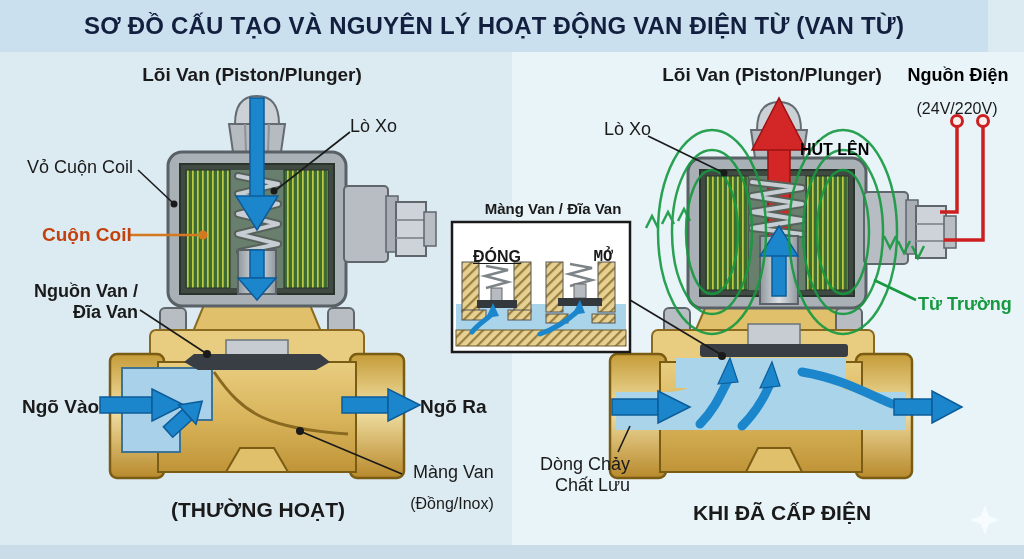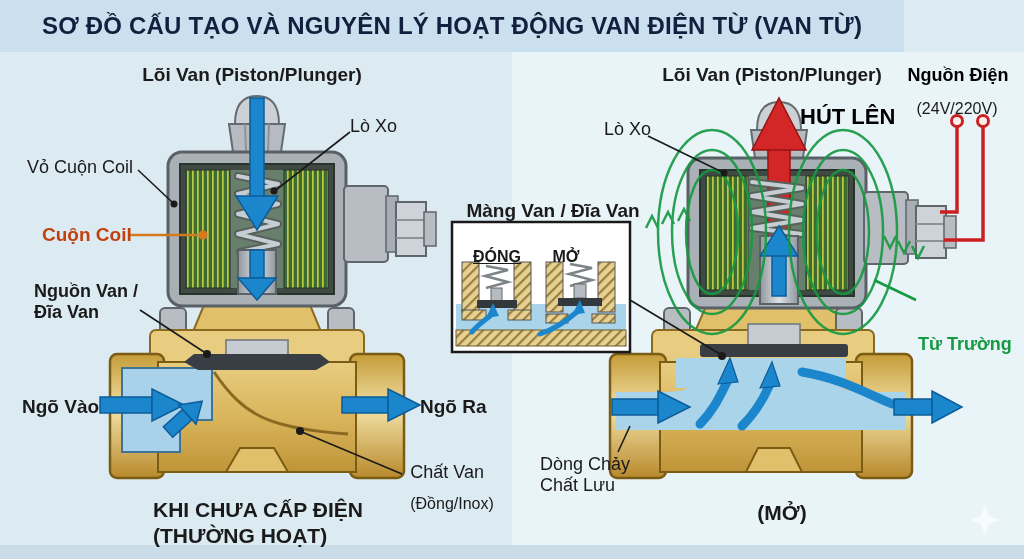--- a/index.html
+++ b/index.html
@@ -2,38 +2,38 @@
 <html><head>
 <meta charset="utf-8">
 <style>
   html,body{margin:0;padding:0;}
   body{
     width:1024px;height:559px;position:relative;overflow:hidden;
     font-family:"Liberation Sans","DejaVu Sans",sans-serif;
     background:#dceaf2;
   }
   .titlebar{
-    position:absolute;left:0;top:0;width:904px;height:52px;
+    position:absolute;left:0;top:0;width:988px;height:52px;
     background:#cbe0ee;display:flex;align-items:center;justify-content:center;
   }
   .titlebar .t{
     font-size:24px;font-weight:bold;color:#131f3e;letter-spacing:.2px;white-space:nowrap;
   }
   .panel-left{position:absolute;left:0;top:52px;width:512px;height:493px;background:#dceaf2;}
   .panel-right{position:absolute;left:512px;top:52px;width:512px;height:493px;background:#e9f4f9;}
   .bottomstrip{position:absolute;left:0;top:545px;width:1024px;height:14px;background:#c9dce8;}
   svg.scene{position:absolute;left:0;top:0;pointer-events:none;}
   .lbl{position:absolute;color:#1a1a1a;white-space:nowrap;line-height:1.15;}
   .b{font-weight:bold;}
-  .ctr{transform:translateX(-50%);text-align:left;}
+  .ctr{transform:translateX(-50%);text-align:right;}
   .orange{color:#c2410c;}
   .red{color:#000000;}
   .green{color:#169940;}
   .s19{font-size:19px;} .s18{font-size:18px;} .s16{font-size:16px;margin-top:12px;}
-  .s20{font-size:22px;} .s21{font-size:21px;} .s17{font-size:19px;padding-left:28px;}
+  .s20{font-size:16px;margin-top:37px;} .s21{font-size:21px;} .s17{font-size:15px;padding-left:28px;}
 </style>
 </head>
 <body>
 
 <div class="titlebar">
   <div class="t">SƠ ĐỒ CẤU TẠO VÀ NGUYÊN LÝ HOẠT ĐỘNG VAN ĐIỆN TỪ (VAN TỪ)</div>
 </div>
 <div class="panel-left"></div>
 <div class="panel-right"></div>
 <div class="bottomstrip"></div>
@@ -284,37 +284,36 @@
 <div class="lbl s18" style="left:350px;top:116px;">Lò Xo</div>
 <div class="lbl s18" style="left:27px;top:157px;">Vỏ Cuộn Coil</div>
 <div class="lbl b s19 orange" style="left:42px;top:224px;">Cuộn Coil</div>
 <div class="lbl b s18 ctr" style="left:86px;top:281px;">
   <div>Nguồn Van /</div>
   <div>Đĩa Van</div>
 </div>
 <div class="lbl b s19" style="left:22px;top:396px;">Ngõ Vào</div>
 <div class="lbl b s19" style="left:420px;top:396px;">Ngõ Ra</div>
 <div class="lbl ctr" style="left:452px;top:462px;">
-  <div class="s18">Chất Van</div>
+  <div class="s18">Màng Van</div>
   <div class="s16">(Đồng/Inox)</div>
 </div>
 <div class="lbl b s21 ctr" style="left:258px;top:497px;line-height:1.25;">
-  <div>KHI CHƯA CẤP ĐIỆN</div>
   <div>(THƯỜNG HOẠT)</div>
 </div>
 
 <div class="lbl b s19 ctr" style="left:772px;top:64px;">Lõi Van (Piston/Plunger)</div>
 <div class="lbl b s20 red" style="left:800px;top:104px;">HÚT LÊN</div>
 <div class="lbl b s18 red ctr" style="left:958px;top:65px;">Nguồn Điện</div>
 <div class="lbl s16 ctr" style="left:957px;top:88px;">(24V/220V)</div>
 <div class="lbl s18" style="left:604px;top:119px;">Lò Xo</div>
-<div class="lbl b s18 green" style="left:918px;top:294px;margin-top:40px;">Từ Trường</div>
+<div class="lbl b s18 green" style="left:918px;top:294px;">Từ Trường</div>
 <div class="lbl s18 ctr" style="left:585px;top:454px;">
   <div>Dòng Chảy</div>
   <div>Chất Lưu</div>
 </div>
 <div class="lbl b s21 ctr" style="left:782px;top:500px;line-height:1.25;">
-  <div>(MỞ)</div>
+  <div>KHI ĐÃ CẤP ĐIỆN</div>
 </div>
 
 <div class="lbl b s17 ctr" style="left:539px;top:200px;">Màng Van / Đĩa Van</div>
 <div class="lbl b s16 ctr" style="left:497px;top:236px;text-decoration:underline;">ĐÓNG</div>
-<div class="lbl b s16 ctr" style="left:566px;top:236px;">MỞ</div>
+<div class="lbl b s16 ctr" style="left:603px;top:236px;font-family:Liberation Mono, monospace;">MỞ</div>
 
 </body></html>

